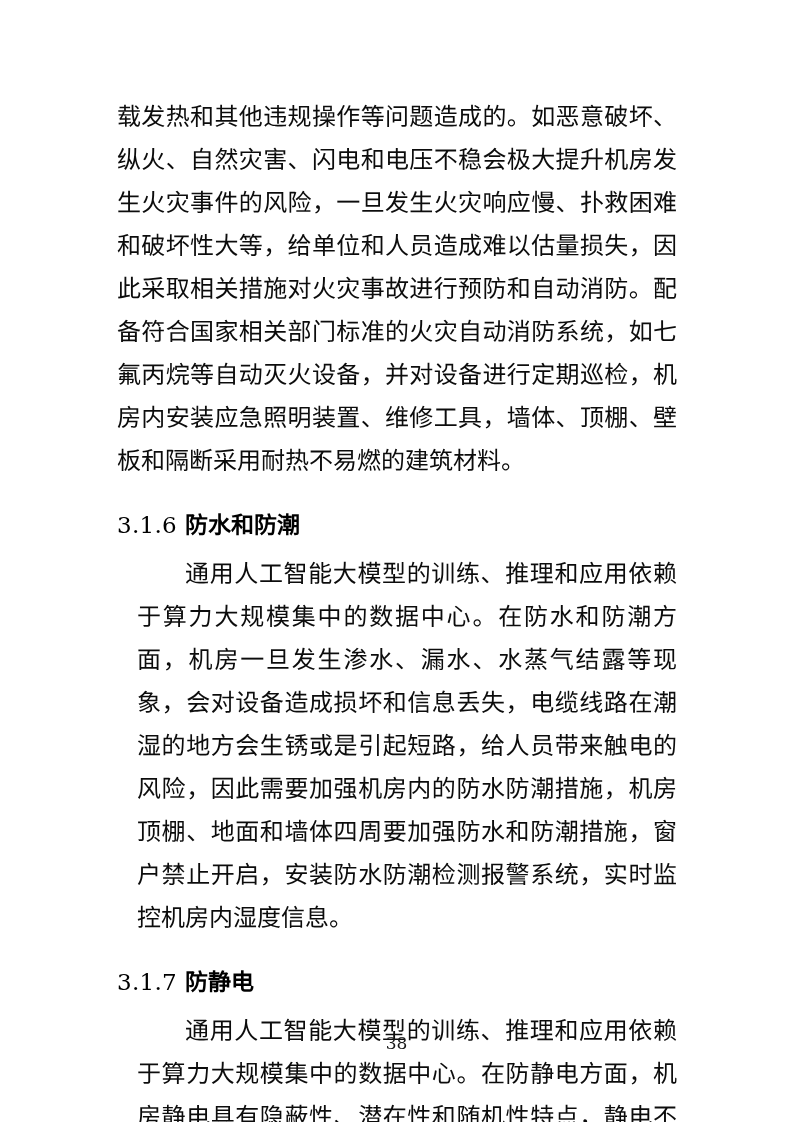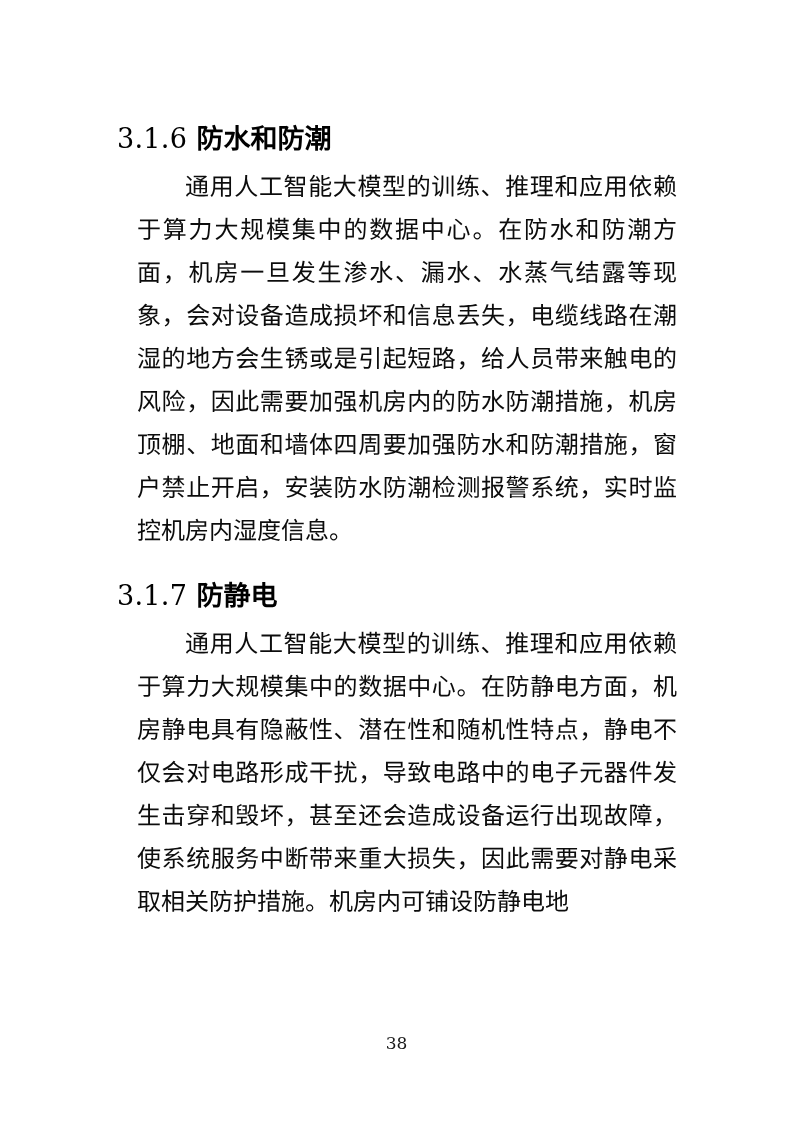--- a/index.html
+++ b/index.html
@@ -41,21 +41,21 @@
   }
 
   .para.indent {
     text-indent: 48px;
     margin-left: 20px;
   }
 
   
   .heading {
     font-family: "DejaVu Sans", "Liberation Sans", sans-serif;
-    font-size: 27px;
+    font-size: 23px;
     font-weight: bold;
     line-height: 43px;
     color: #000000;
     margin: 0;
     white-space: nowrap;
   }
 
   .heading .num {
     font-family: "DejaVu Serif", "Liberation Serif", serif;
     font-weight: normal;
@@ -85,20 +85,21 @@
     line-height: 20px;
   }
 </style>
 </head>
 <body>
 
 <div class="page">
 
   <div class="content">
 
+    <p class="para">载发热和其他违规操作等问题造成的。如恶意破坏、纵火、自然灾害、闪电和电压不稳会极大提升机房发生火灾事件的风险，一旦发生火灾响应慢、扑救困难和破坏性大等，给单位和人员造成难以估量损失，因此采取相关措施对火灾事故进行预防和自动消防。配备符合国家相关部门标准的火灾自动消防系统，如七氟丙烷等自动灭火设备，并对设备进行定期巡检，机房内安装应急照明装置、维修工具，墙体、顶棚、壁板和隔断采用耐热不易燃的建筑材料。</p>
 
     <div class="block-gap-before-heading"></div>
 
     <h2 class="heading"><span class="num">3.1.6</span><span class="htext">&nbsp;</span><span class="htext">防水和防潮</span></h2>
 
     <div class="block-gap-after-heading"></div>
 
     <p class="para indent">通用人工智能大模型的训练、推理和应用依赖于算力大规模集中的数据中心。在防水和防潮方面，机房一旦发生渗水、漏水、水蒸气结露等现象，会对设备造成损坏和信息丢失，电缆线路在潮湿的地方会生锈或是引起短路，给人员带来触电的风险，因此需要加强机房内的防水防潮措施，机房顶棚、地面和墙体四周要加强防水和防潮措施，窗户禁止开启，安装防水防潮检测报警系统，实时监控机房内湿度信息。</p>
 
     <div class="block-gap-before-heading-2"></div>

